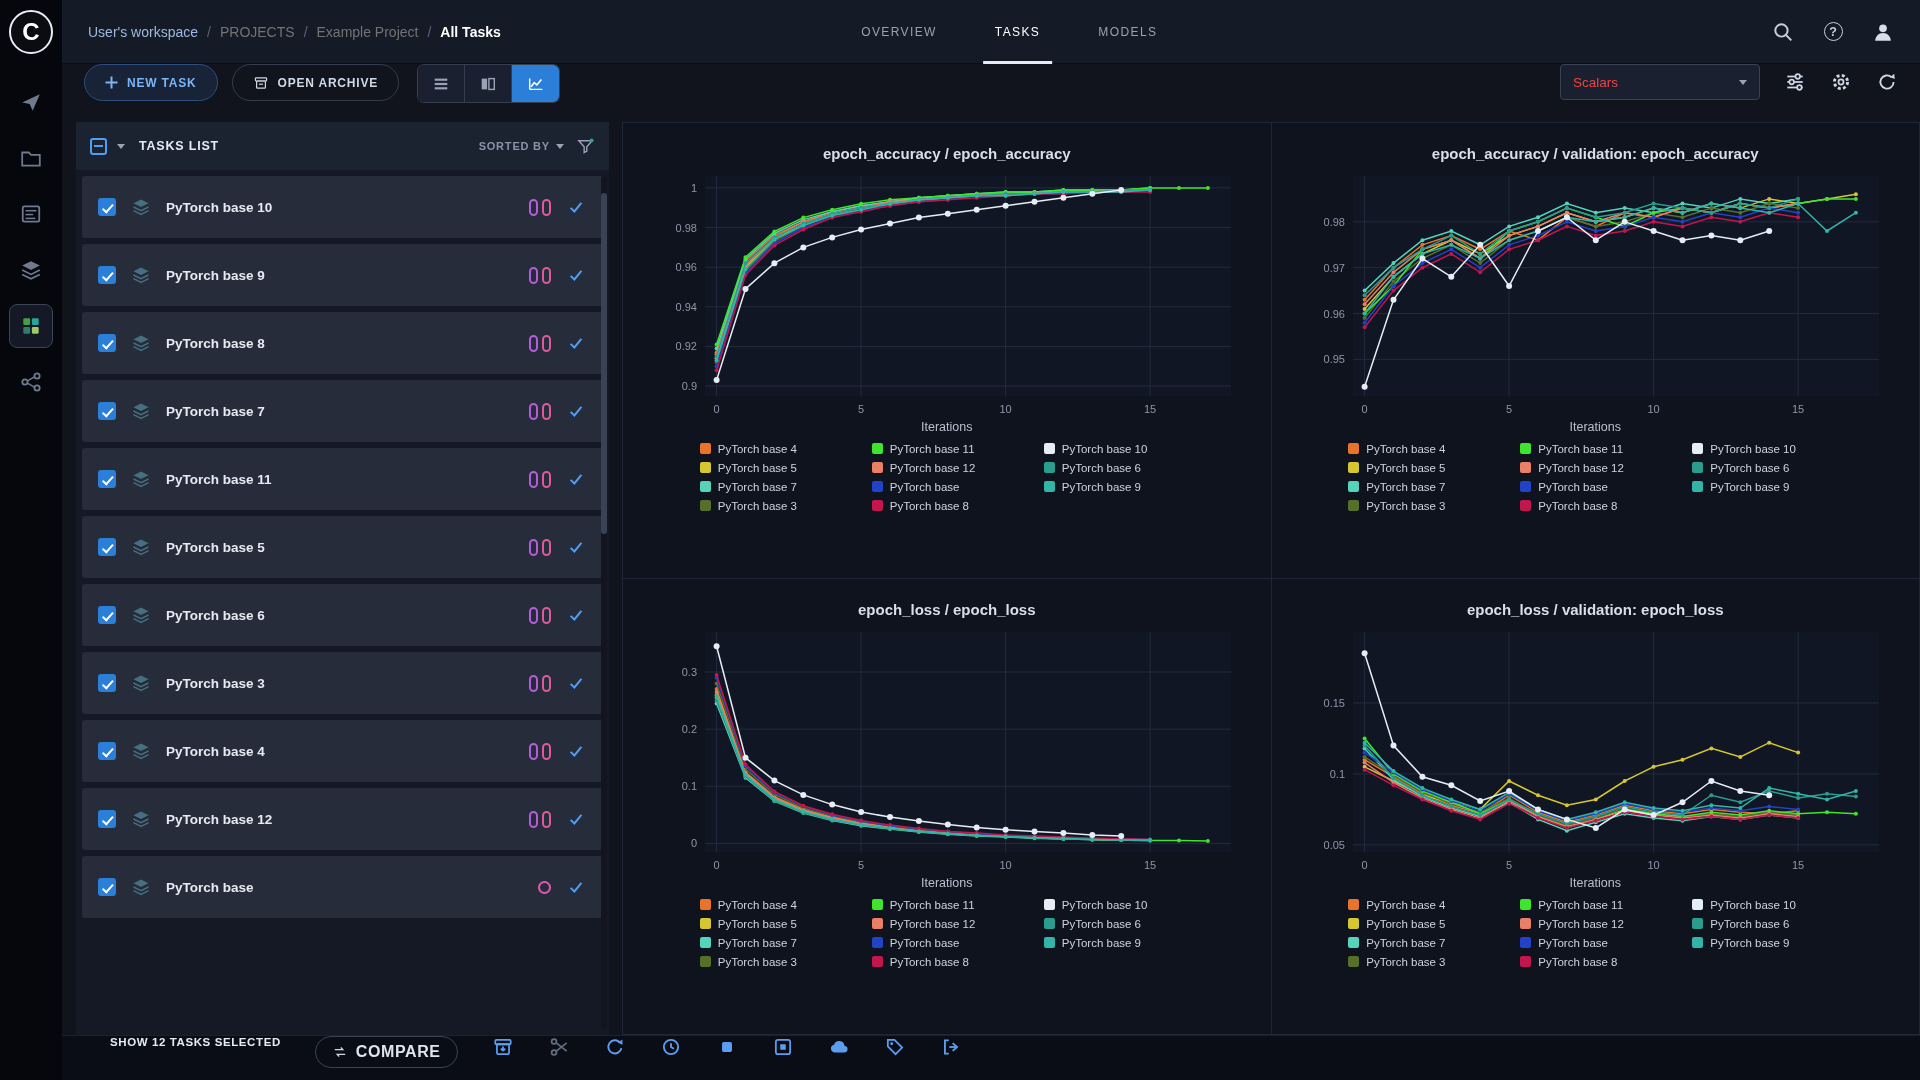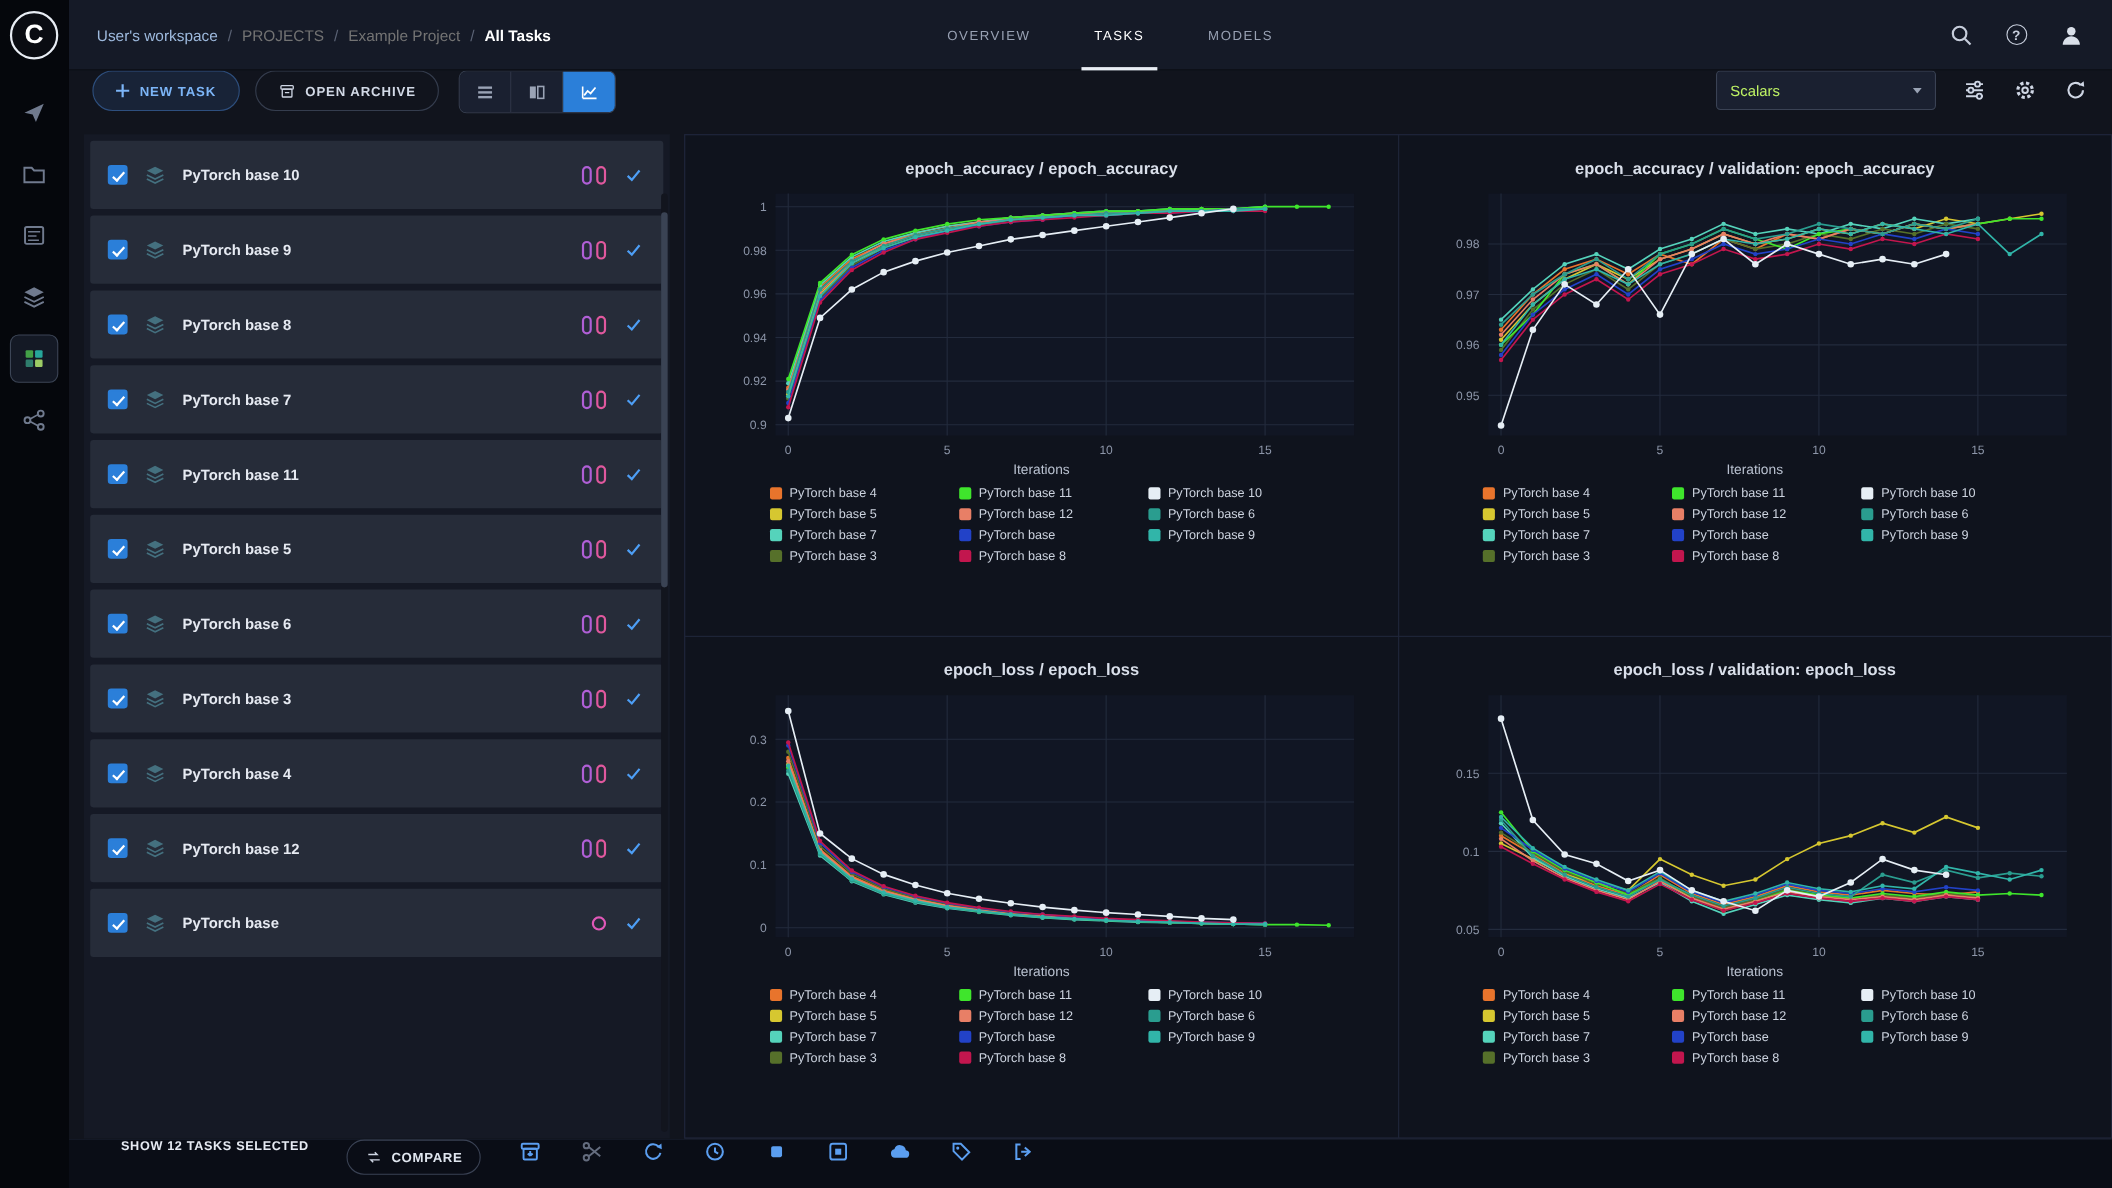--- a/index.html
+++ b/index.html
@@ -40,21 +40,21 @@
     font-size:12px;font-weight:bold;letter-spacing:.8px;cursor:pointer;user-select:none}
   .btn-new{background:#182337;border:1px solid #2e4f7e;color:#7cb5f7}
   .btn-archive{background:transparent;border:1px solid #353d4e;color:#d2d9e6;margin-left:14px}
   .view-toggle{display:flex;margin-left:18px;border:1px solid #353d4e;border-radius:7px;overflow:hidden}
   .view-btn{width:47px;height:37px;background:#1a2030;display:flex;align-items:center;justify-content:center;
     cursor:pointer;border-right:1px solid #353d4e}
   .view-btn:last-child{border-right:none}
   .view-btn.active{background:#2b7fd9}
   .toolbar-right{margin-left:auto;display:flex;align-items:center;gap:24px}
   .metric-select{width:200px;height:36px;background:#1a2030;border:1px solid #3a4254;border-radius:4px;
-    display:flex;align-items:center;padding:0 12px;font-size:13.5px;color:#bef264;cursor:pointer}
+    display:flex;align-items:center;padding:0 12px;font-size:13.5px;color:#ef4444;cursor:pointer}
   .caret{width:0;height:0;border-left:4.5px solid transparent;border-right:4.5px solid transparent;
     border-top:5.5px solid #9aa3b5;margin-left:auto}
   .ticon{width:22px;height:22px;display:flex;align-items:center;justify-content:center;cursor:pointer}
 
   
   .tasks-panel{position:fixed;left:76px;top:122px;width:533px;bottom:45px;background:#151925;
     display:flex;flex-direction:column;overflow:hidden;z-index:5}
   .tasks-header{height:48px;min-height:48px;background:#1b2230;display:flex;align-items:center;padding:0 14px;gap:10px}
   .selall{width:17px;height:17px;border:2px solid #4d9ef5;border-radius:3px;position:relative;cursor:pointer}
   .selall::after{content:"";position:absolute;left:2px;right:2px;top:5.5px;height:2px;background:#4d9ef5}
@@ -93,21 +93,21 @@
   .axis-title{font-size:12.5px;color:#b8c0cf;margin-top:-4px}
   .legend{display:grid;grid-auto-flow:column;grid-template-rows:repeat(4,19px);column-gap:22px;margin-top:5px}
   .legend-item{display:flex;align-items:center;gap:7px;font-size:11.5px;color:#ccd3df;width:150px;cursor:pointer}
   .swatch{width:11px;height:11px;min-width:11px;border-radius:2px}
 
   
   .footer{position:fixed;left:62px;right:0;bottom:0;height:45px;background:#0a0d16;border-top:1px solid #1b2130;
     display:flex;align-items:flex-start;padding-left:48px;gap:34px;z-index:25}
   .footer-show{font-size:11.5px;font-weight:bold;letter-spacing:.6px;color:#e6eaf2;cursor:pointer}
   .btn-compare{height:32px;border:1px solid #3a4254;border-radius:16px;display:flex;align-items:center;gap:8px;
-    padding:0 16px;font-size:12px;font-weight:bold;letter-spacing:.6px;color:#dfe5ee;cursor:pointer}
+    padding:0 16px;font-size:16px;font-weight:bold;letter-spacing:.6px;color:#dfe5ee;cursor:pointer}
   .ficon{width:22px;height:22px;display:flex;align-items:center;justify-content:center;cursor:pointer}
 </style>
 </head>
 <body>
 
 <div class="rail">
   <div class="logo">C</div>
   <div class="rail-btn">
     <svg viewBox="0 0 20 20">
         <path d="M2 10.5 L18 3 L11.5 18 L8.8 11.8 Z" fill="#707a8e"></path>
@@ -247,20 +247,37 @@
     <div class="ticon">
       <svg viewBox="0 0 20 20">
           <path d="M16 10a6 6 0 1 1-1.9-4.4" fill="none" stroke="#cfd6e4" stroke-width="1.7"></path>
           <polygon points="16.6,2.6 17,7.2 12.8,5.6" fill="#cfd6e4"></polygon>
         </svg>
     </div>
   </div>
 </div>
 
 <div class="tasks-panel">
+  <div class="tasks-header">
+    <span class="selall"></span>
+    <span class="caret-sm"></span>
+    <span class="tasks-title">TASKS LIST</span>
+    <div class="tasks-header-right">
+      <span class="sorted-by">
+        <span>SORTED BY</span>
+        <span class="caret-sm"></span>
+      </span>
+      <span style="display:flex">
+        <svg width="19" height="19" viewBox="0 0 20 20">
+            <path d="M3 4h14l-5.6 6.2v4.6l-2.8 1.6v-6.2z" fill="none" stroke="#9aa3b5" stroke-width="1.5"></path>
+            <circle cx="16.4" cy="3.6" r="2" fill="#26a69a"></circle>
+          </svg>
+      </span>
+    </div>
+  </div>
   <div class="tasks-list">
       <div class="task-row">
     <span class="checkbox checked"></span>
     <span class="type-icon type-experiment">
       <svg viewBox="0 0 20 20" width="20" height="20">
             <path d="M10 2.5l7.5 3.7-7.5 3.7-7.5-3.7z" fill="#44707f"></path>
             <path d="M2.5 10l7.5 3.7 7.5-3.7" stroke="#44707f" stroke-width="1.5" fill="none"></path>
             <path d="M2.5 13.7l7.5 3.7 7.5-3.7" stroke="#44707f" stroke-width="1.5" fill="none"></path>
           </svg>
     </span>

